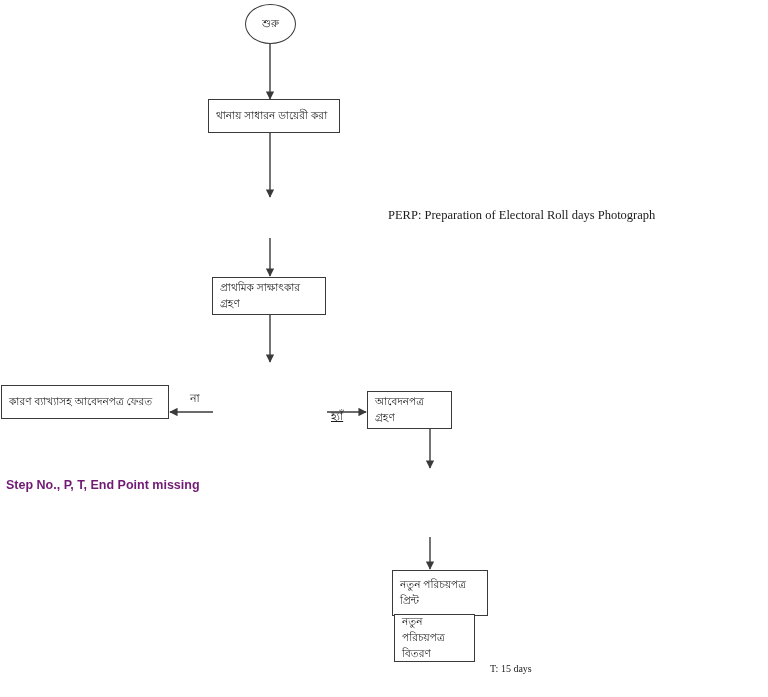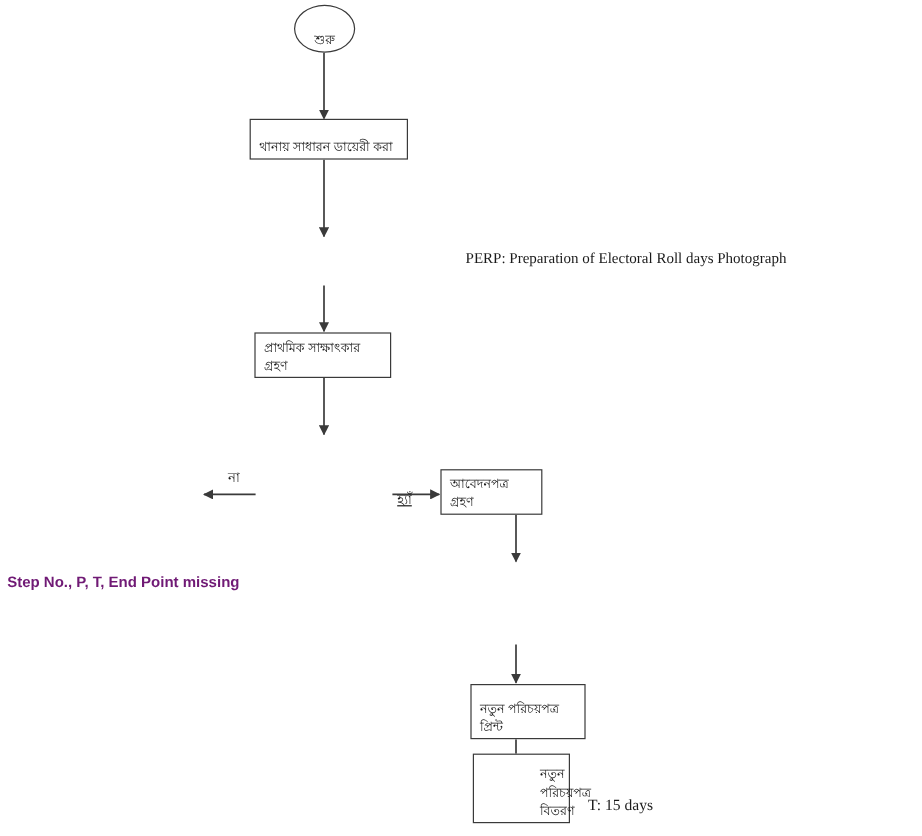--- a/index.html
+++ b/index.html
@@ -25,21 +25,21 @@
     width: 768px;
     height: 697px;
     pointer-events: none;
   }
   .node {
     position: absolute;
     box-sizing: border-box;
     border: 1px solid #3a3a3a;
     background: #ffffff;
     display: flex;
-    align-items: flex-end;
+    align-items: center;
     z-index: 2;
   }
   .node .node-text {
     display: block;
     padding: 0 7px;
     font-family: "Liberation Sans", sans-serif;
     font-size: 10.5px;
     line-height: 1.5;
     color: #1a1a1a;
     white-space: pre-line;
@@ -102,21 +102,21 @@
     position: absolute;
     font-family: "Liberation Serif", serif;
     font-size: 12.5px;
     color: #1a1a1a;
     z-index: 3;
     white-space: nowrap;
   }
   .time-label {
     position: absolute;
     font-family: "Liberation Serif", serif;
-    font-size: 13px;
+    font-size: 10px;
     color: #1a1a1a;
     z-index: 3;
     white-space: nowrap;
   }
   .perp-abbr {
     font-family: "Liberation Serif", serif;
     font-size: 12px;
     letter-spacing: 0.3px;
   }
 </style>
@@ -164,31 +164,34 @@
 
   <div class="node" style="left:212px; top:277px; width:114px; height:38px;">
     <span class="node-text">প্রাথমিক সাক্ষাৎকার গ্রহণ</span>
   </div>
 
 
   <div class="edge-label" style="left:190px; top:390px;">না</div>
 
   <div class="edge-label" style="left:331px; top:408px;text-decoration:underline;">হ্যাঁ</div>
 
+  <div class="node" style="left:1px; top:385px; width:168px; height:34px;">
+    <span class="node-text">কারণ ব্যাখ্যাসহ আবেদনপত্র ফেরত</span>
+  </div>
 
   <div class="node" style="left:367px; top:391px; width:85px; height:38px;">
     <span class="node-text">আবেদনপত্র গ্রহণ</span>
   </div>
 
 
   <div class="node" style="left:392px; top:570px; width:96px; height:46px;">
     <span class="node-text">নতুন পরিচয়পত্র প্রিন্ট</span>
   </div>
 
-  <div class="node" style="left:394px; top:628px; width:81px; height:58px;padding-left:48px;">
+  <div class="node" style="left:394px; top:614px; width:81px; height:48px;">
     <span class="node-text">নতুন পরিচয়পত্র
 বিতরণ</span>
   </div>
 
   <div class="legend" style="left:388px; top:208px;">PERP: Preparation of Electoral Roll days Photograph</div>
 
   <div class="annotation" style="left:6px; top:478px;">Step No., P, T, End Point missing</div>
 
   <div class="time-label" style="left:490px; top:663px;">T: 15 days</div>
 

